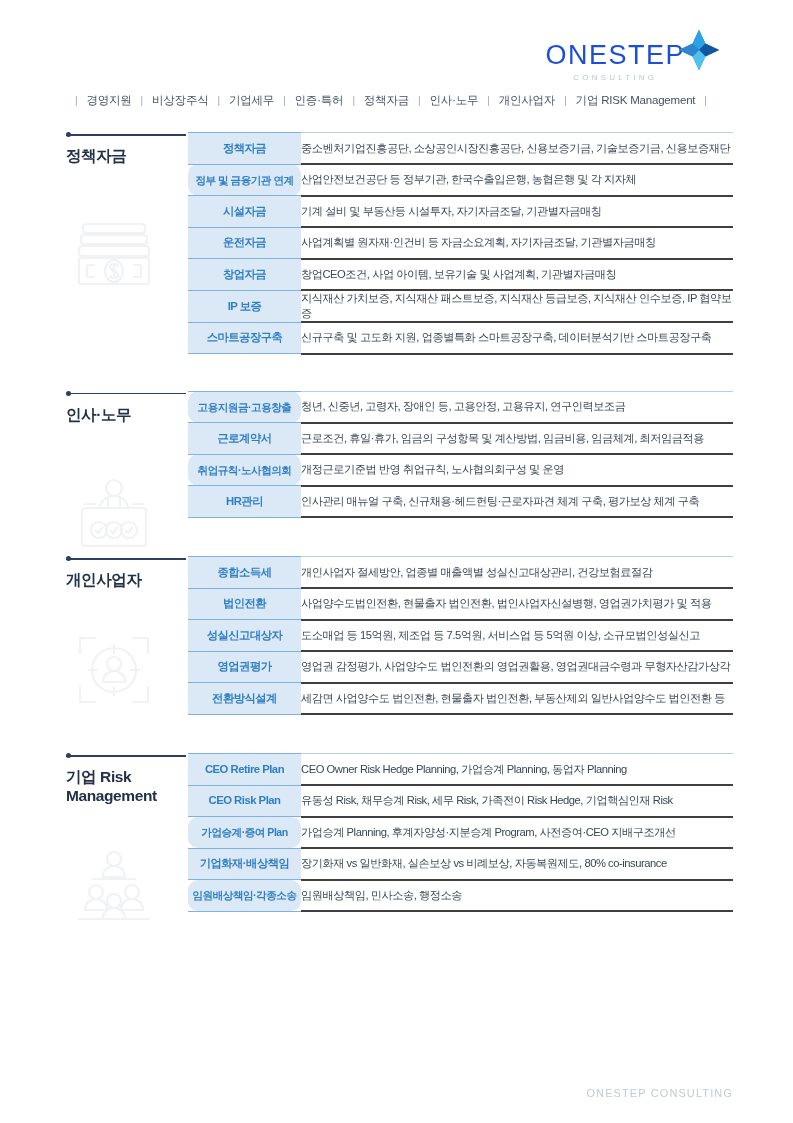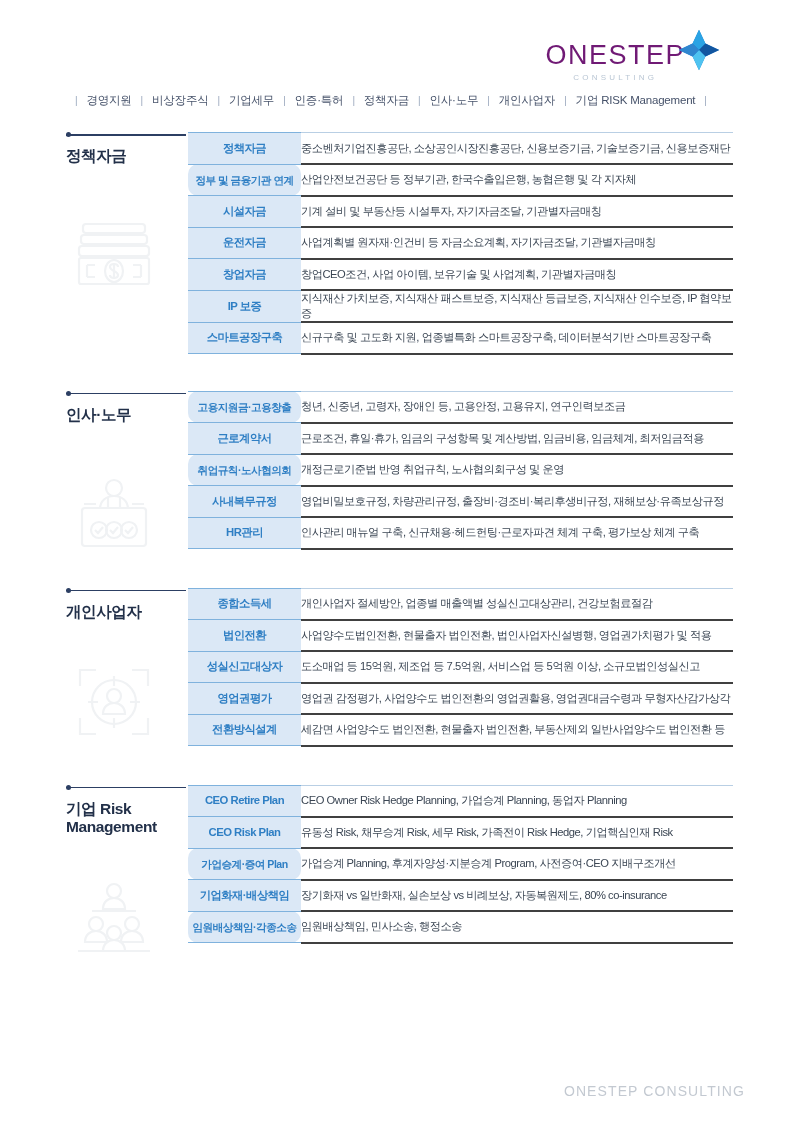--- a/index.html
+++ b/index.html
@@ -30,21 +30,21 @@
   }
   .logo-text-wrap {
     display: flex;
     flex-direction: column;
     align-items: center;
     padding-top: 6px;
   }
   .logo-word {
     font-size: 27px;
     letter-spacing: 1.5px;
-    color: #701a75;
+    color: #1d4ed8;
     font-weight: 400;
     line-height: 1;
   }
   .logo-sub {
     font-size: 8px;
     letter-spacing: 3.2px;
     color: #b9c6d4;
     margin-top: 5px;
     line-height: 1;
   }
@@ -168,23 +168,23 @@
     letter-spacing: -0.45px;
     border-top: 1px solid #b9cfe4;
     border-bottom: 2px solid #404040;
   }
   .tbl tr + tr .col-label { border-top: none; }
   .tbl tr + tr .col-desc  { border-top: none; }
 
   
   .page-footer {
     position: absolute;
-    right: 48px;
+    right: 60px;
     bottom: 24px;
-    font-size: 14px;
+    font-size: 11px;
     letter-spacing: 1.1px;
     color: #c3c9d1;
   }
 </style>
 </head>
 <body>
 
 <div class="page-header">
   <div class="logo">
     <div class="logo-text-wrap">
@@ -299,24 +299,20 @@
         <td class="col-label two-line">고용지원금·고용창출</td>
         <td class="col-desc">청년, 신중년, 고령자, 장애인 등, 고용안정, 고용유지, 연구인력보조금</td>
       </tr>
       <tr>
         <td class="col-label">근로계약서</td>
         <td class="col-desc">근로조건, 휴일·휴가, 임금의 구성항목 및 계산방법, 임금비용, 임금체계, 최저임금적용</td>
       </tr>
       <tr>
         <td class="col-label two-line">취업규칙·노사협의회</td>
         <td class="col-desc">개정근로기준법 반영 취업규칙, 노사협의회구성 및 운영</td>
-      </tr>
-      <tr>
-        <td class="col-label">사내복무규정</td>
-        <td class="col-desc">영업비밀보호규정, 차량관리규정, 출장비·경조비·복리후생비규정, 재해보상·유족보상규정</td>
       </tr>
       <tr>
         <td class="col-label">HR관리</td>
         <td class="col-desc">인사관리 매뉴얼 구축, 신규채용·헤드헌팅·근로자파견 체계 구축, 평가보상 체계 구축</td>
       </tr>
     </tbody>
       </table>
   </div>
 
   <div class="section" style="margin-top:38px;">

